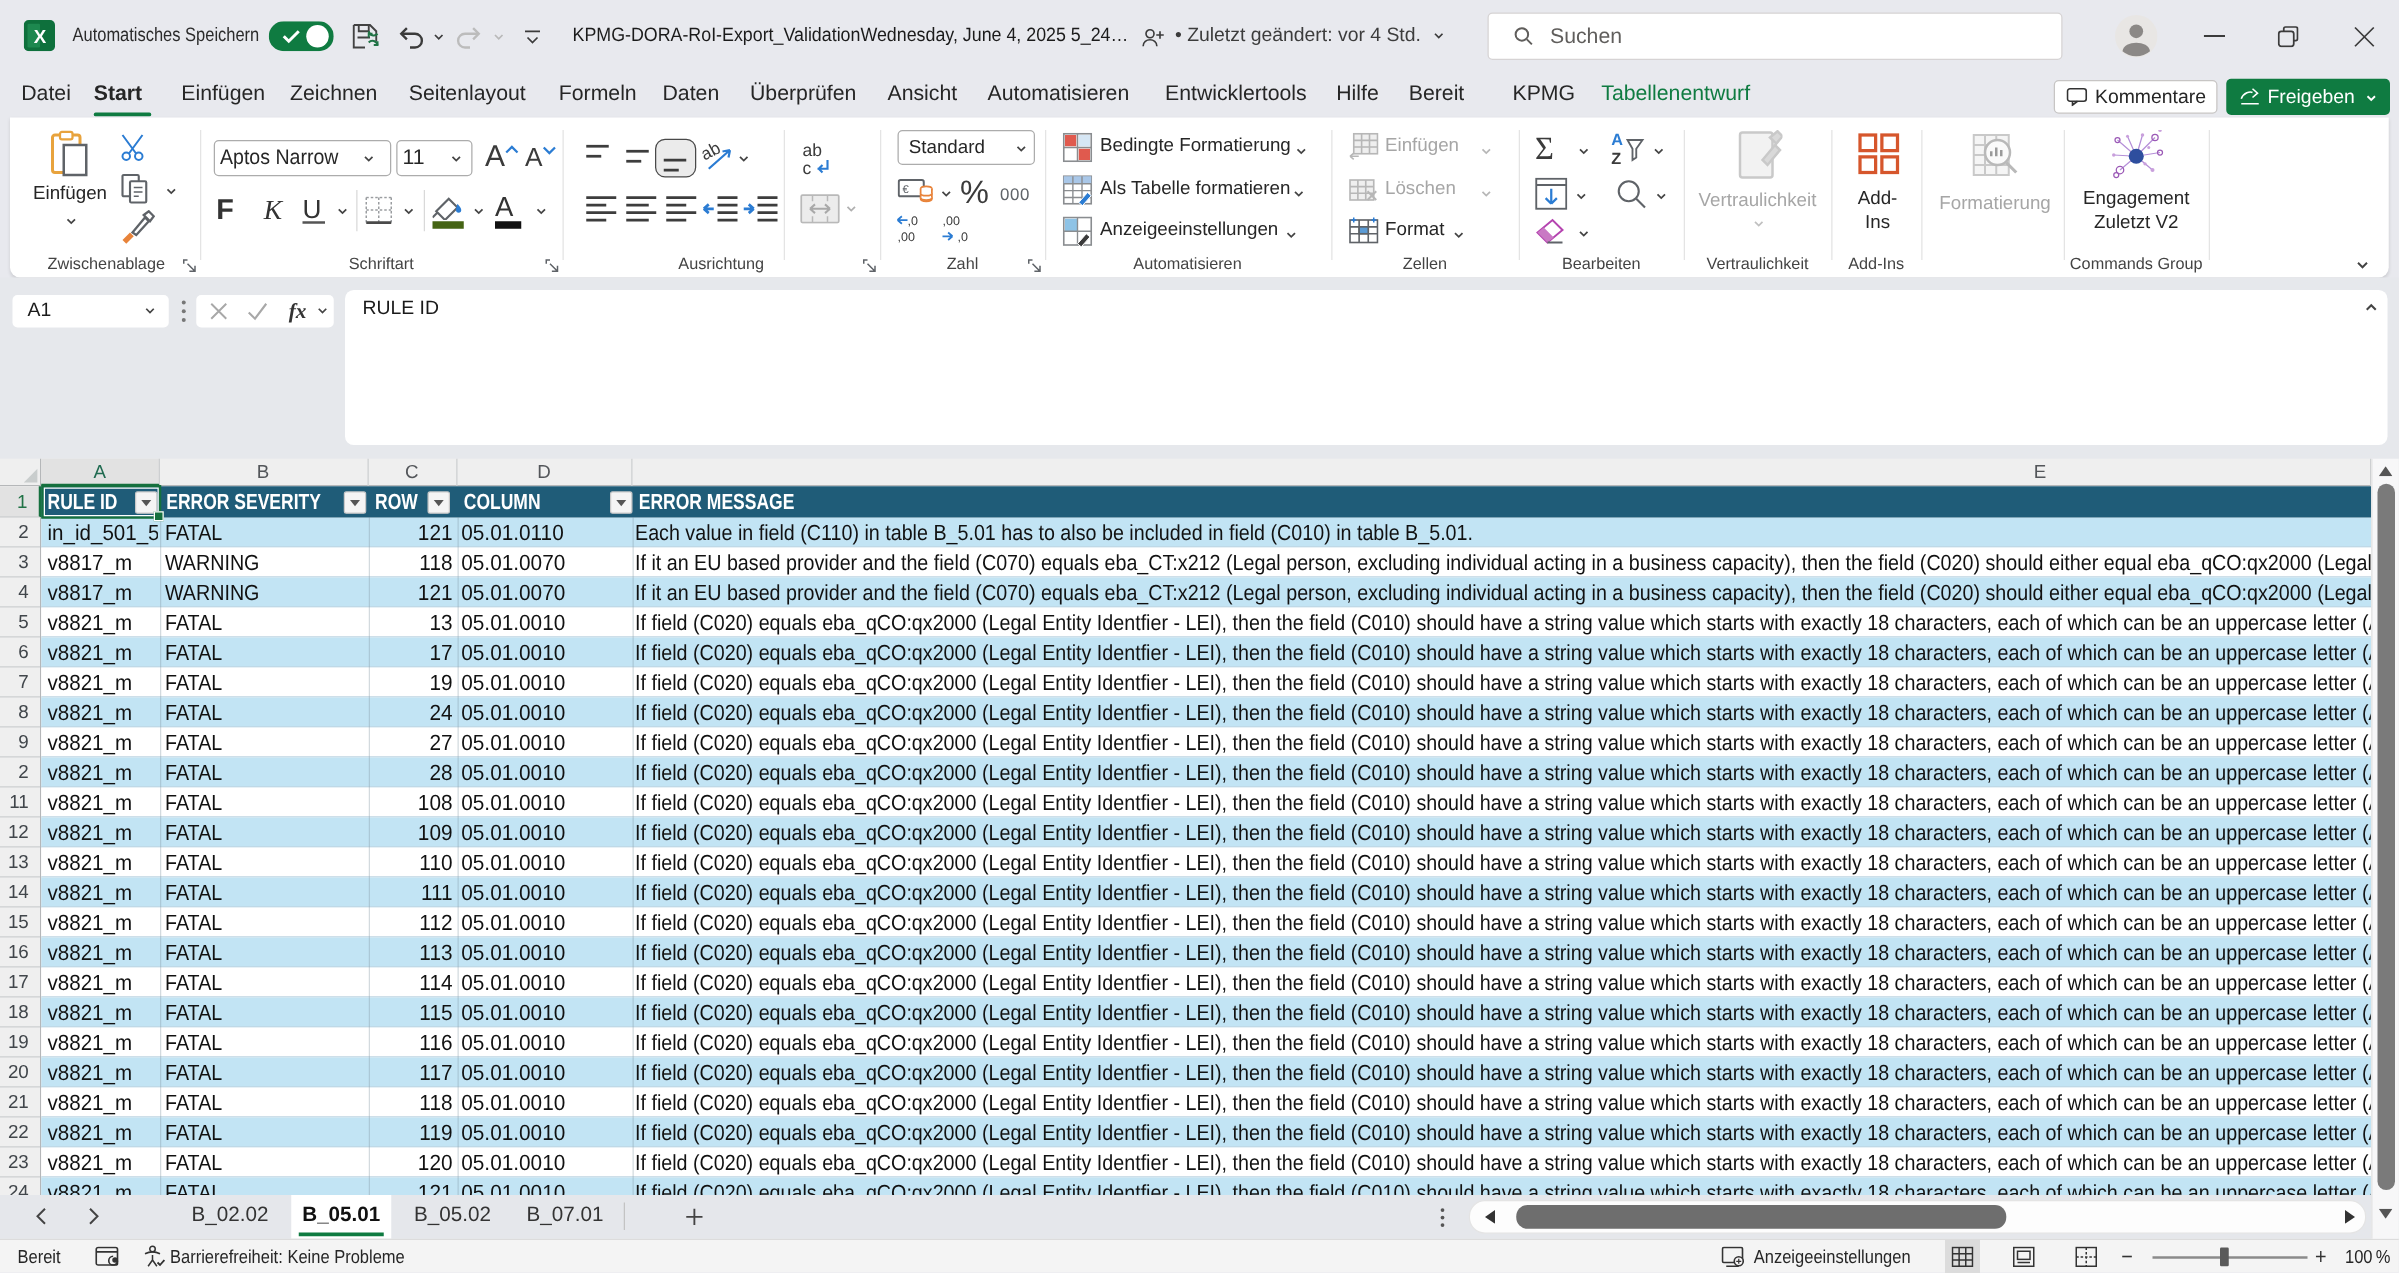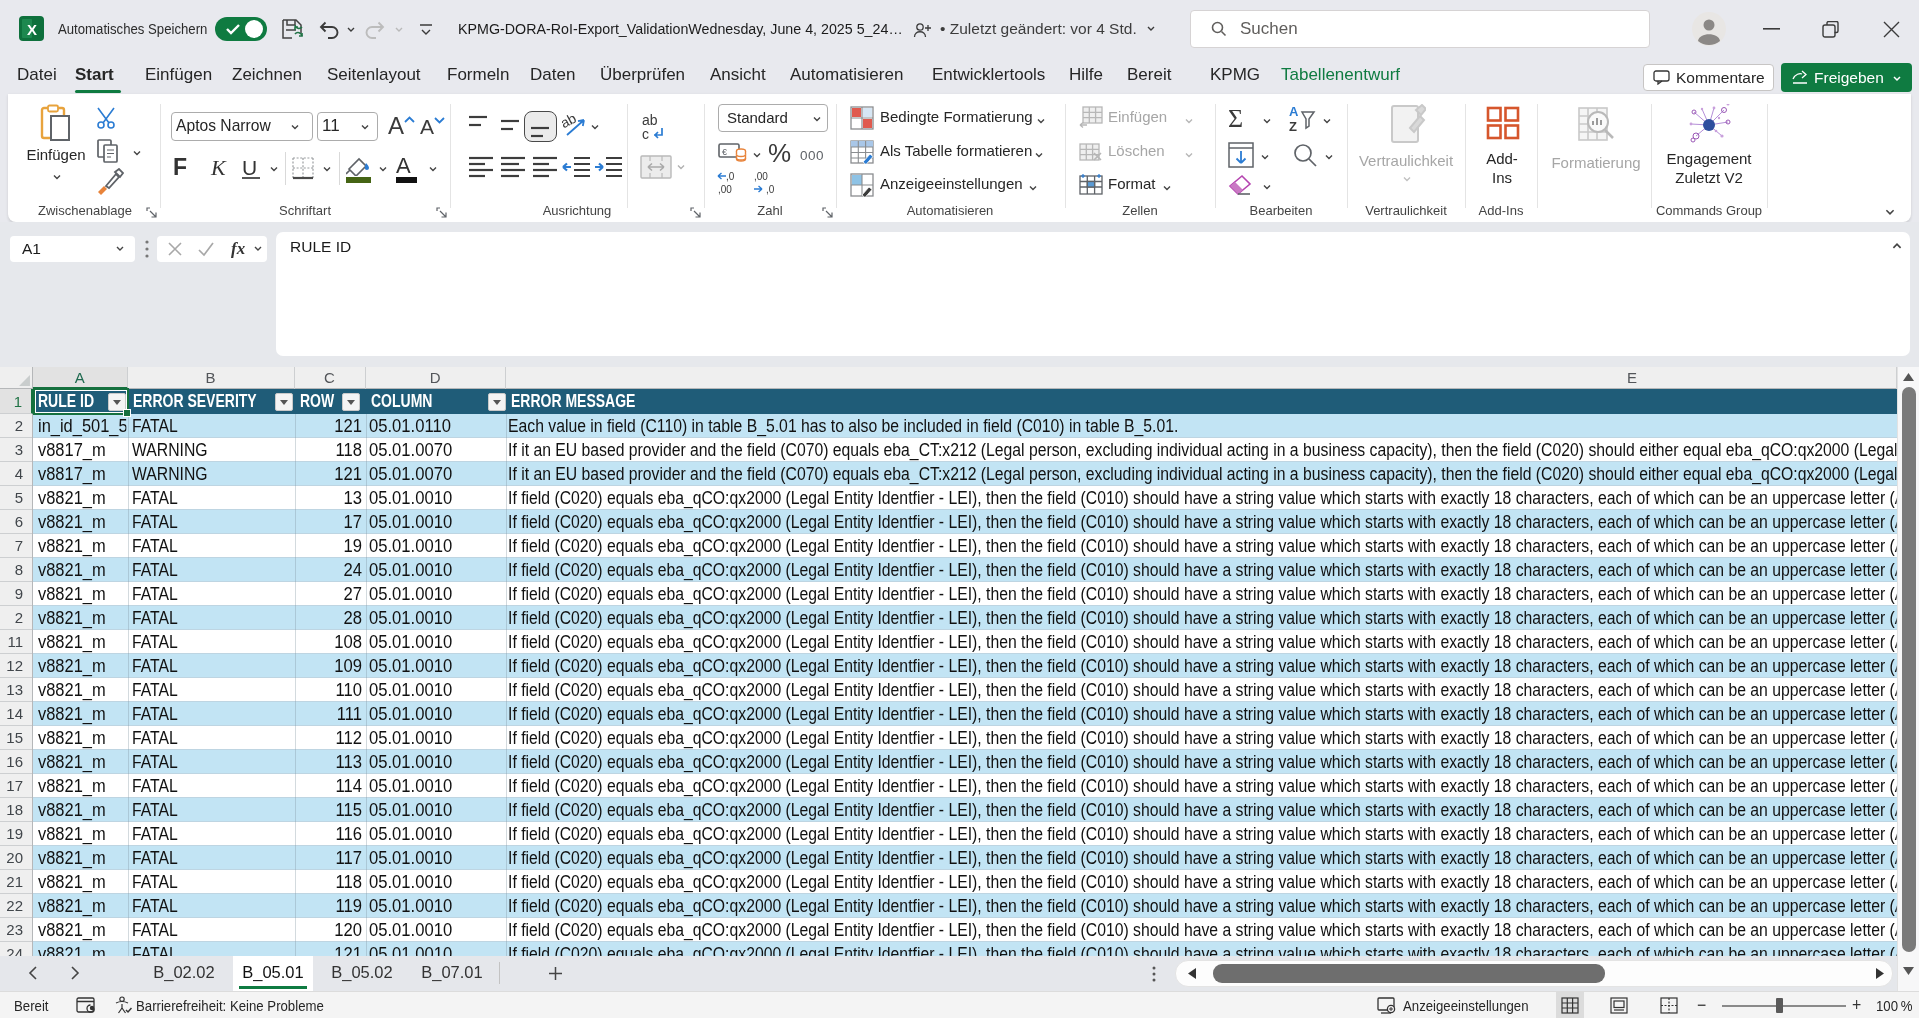--- a/index.html
+++ b/index.html
@@ -758,21 +758,21 @@
 
 <div id="tabbar">
   <svg class="ab" style="left:28px;top:10px" width="10" height="14" viewBox="0 0 10 14" fill="none" stroke="#444" stroke-width="1.6">
       <path d="M8 1 l-6 6 l6 6"></path>
     </svg>
   <svg class="ab" style="left:70px;top:10px" width="10" height="14" viewBox="0 0 10 14" fill="none" stroke="#444" stroke-width="1.6">
       <path d="M2 1 l6 6 l-6 6"></path>
     </svg>
   <span class="stab" style="left:150px;width:68px">B_02.02</span>
   <div class="ab" style="left:233px;top:0;width:80px;height:35px;background:#fff"></div>
-  <span class="stab" style="left:236px;width:74px;font-weight:normal;color:#111">B_05.01</span>
+  <span class="stab" style="left:236px;width:74px;font-weight:bold;color:#111">B_05.01</span>
   <div class="ab" style="left:239px;top:30px;width:68px;height:3px;background:#0f7b41"></div>
   <span class="stab" style="left:328px;width:68px">B_05.02</span>
   <span class="stab" style="left:420px;width:64px">B_07.01</span>
   <div class="ab" style="left:499px;top:6px;width:1px;height:22px;background:#c3c3c3"></div>
   <svg class="ab" style="left:548px;top:10px" width="15" height="15" viewBox="0 0 15 15" fill="none" stroke="#444" stroke-width="1.5">
       <path d="M7.5 1 v13 M1 7.5 h13"></path>
     </svg>
   <svg class="ab" style="left:1152px;top:10px" width="4" height="16" viewBox="0 0 4 16">
       <circle cx="2" cy="2" r="1.5" fill="#555"></circle>
       <circle cx="2" cy="8" r="1.5" fill="#555"></circle>

